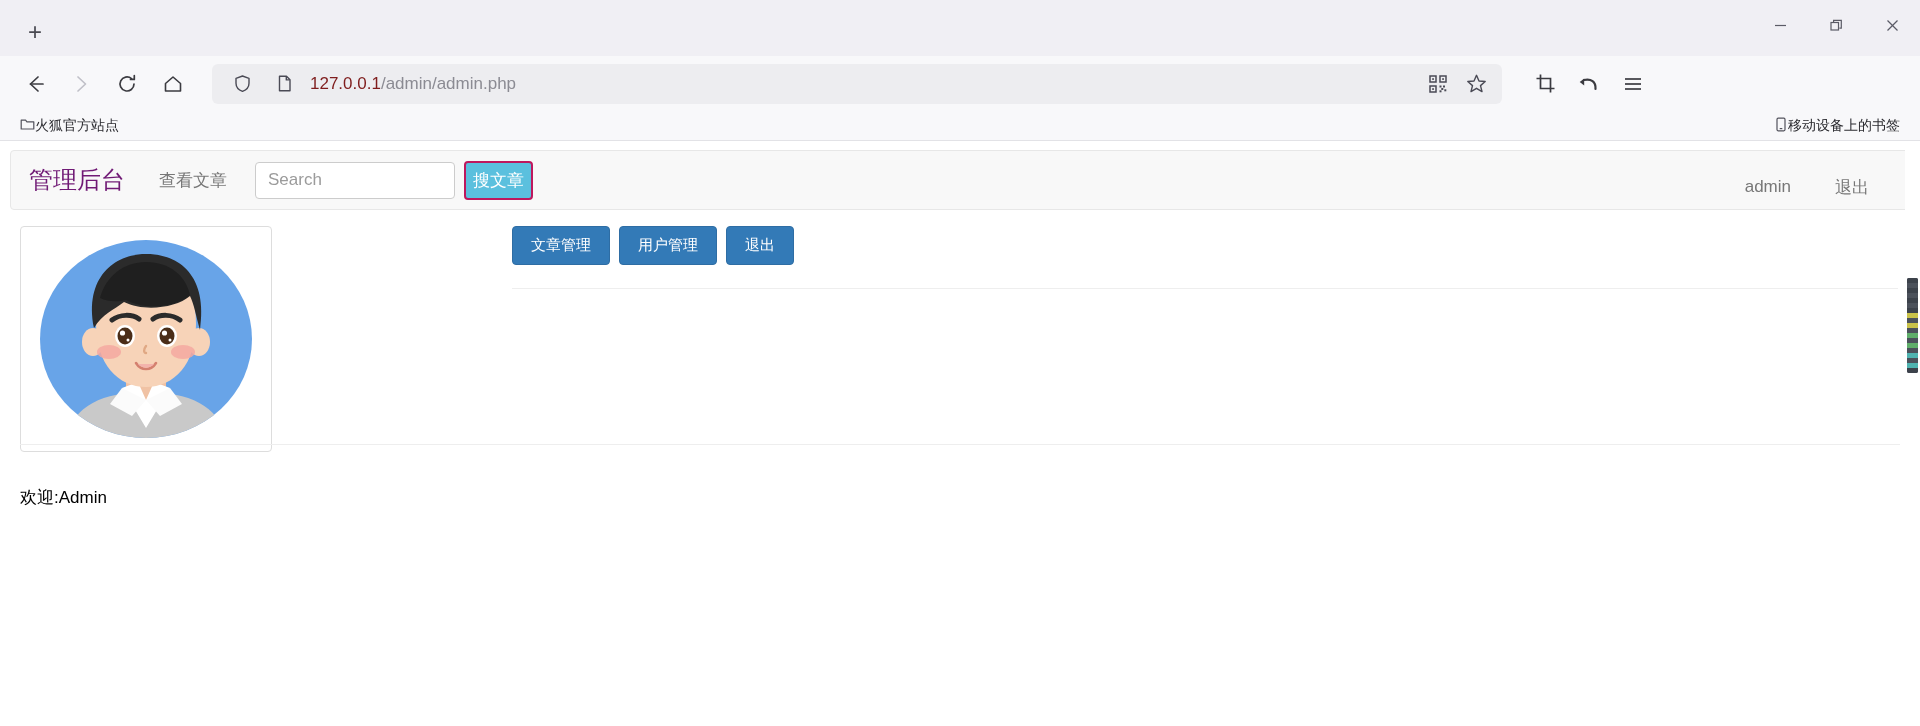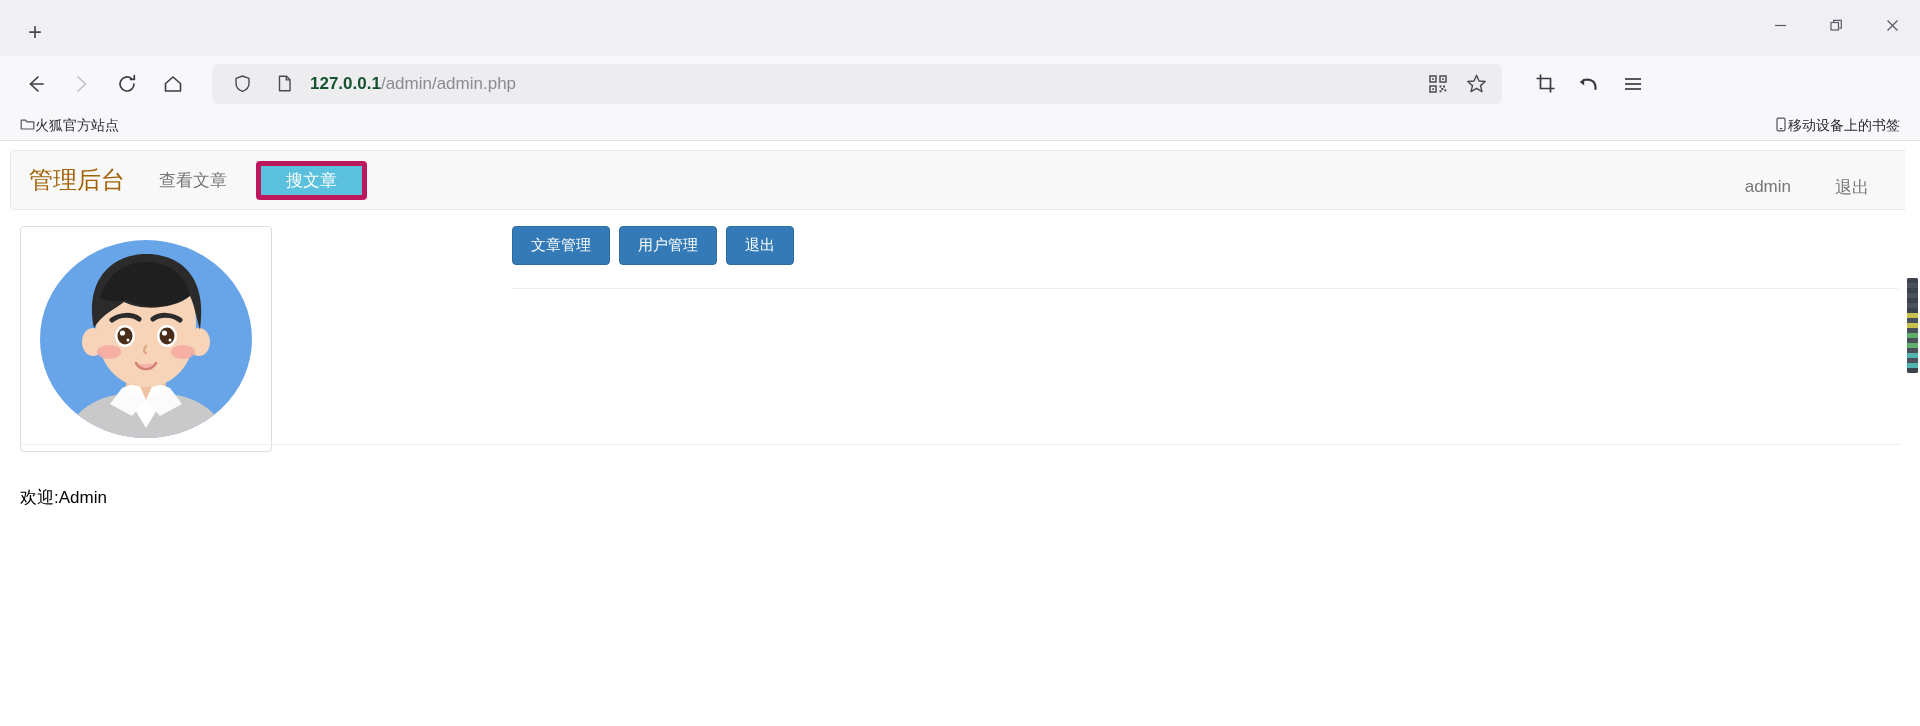--- a/index.html
+++ b/index.html
@@ -105,21 +105,21 @@
     gap: 10px;
     max-width: 1290px;
   }
   .url-text {
     flex: 1;
     font-size: 17px;
     color: #8b8b93;
     white-space: nowrap;
     overflow: hidden;
   }
-  .url-text .host { color: #14532d; font-weight: bold; }
+  .url-text .host { color: #7f1d1d; }
   .url-right { display: flex; align-items: center; gap: 6px; }
   .url-ico {
     width: 32px; height: 32px;
     display: flex; align-items: center; justify-content: center;
     color: #4a4a55;
   }
   .toolbar-right { display: flex; align-items: center; gap: 2px; }
 
   
   .bookmarks {
@@ -154,21 +154,21 @@
     margin: 9px 10px 0 10px;
     background: #f8f8f8;
     border: 1px solid #e7e7e7;
     border-radius: 4px;
     display: flex;
     align-items: center;
     padding: 0 18px;
   }
   .brand {
     font-size: 24px;
-    color: #a16207;
+    color: #701a75;
     padding-right: 14px;
     white-space: nowrap;
     text-align: right;
   }
   .nav-link {
     font-size: 17px;
     color: #777777;
     padding: 0 20px;
     white-space: nowrap;
   }
@@ -181,23 +181,23 @@
     font-size: 17px;
     color: #555;
     background: #fff;
     font-family: "Liberation Sans", sans-serif;
     margin-left: 8px;
   }
   .search-input::placeholder { color: #9b9b9b; }
   .search-btn {
     height: 39px;
     margin-left: 9px;
-    padding: 0 25px;
+    padding: 0 7px;
     background: #5bc0de;
-    border: 5px solid #be185d;
+    border: 2px solid #be185d;
     border-radius: 4px;
     color: #ffffff;
     font-size: 17px;
     font-family: "Liberation Sans", sans-serif;
     white-space: nowrap;
   }
   .nav-right {
     margin-left: auto;
     display: flex;
     align-items: center;
@@ -410,20 +410,21 @@
       </span>
       <span>移动设备上的书签</span>
     </div>
   </div>
 
   <div class="viewport">
 
     <div class="site-nav">
       <span class="brand">管理后台</span>
       <span class="nav-link">查看文章</span>
+      <input class="search-input" type="text" placeholder="Search" style="">
       <button class="search-btn">搜文章</button>
       <span class="nav-right">
         <span class="nav-link">admin</span>
         <span class="nav-link">退出</span>
       </span>
     </div>
 
     <div class="page-body">
       <div class="col-left">
         <div class="avatar-box">

